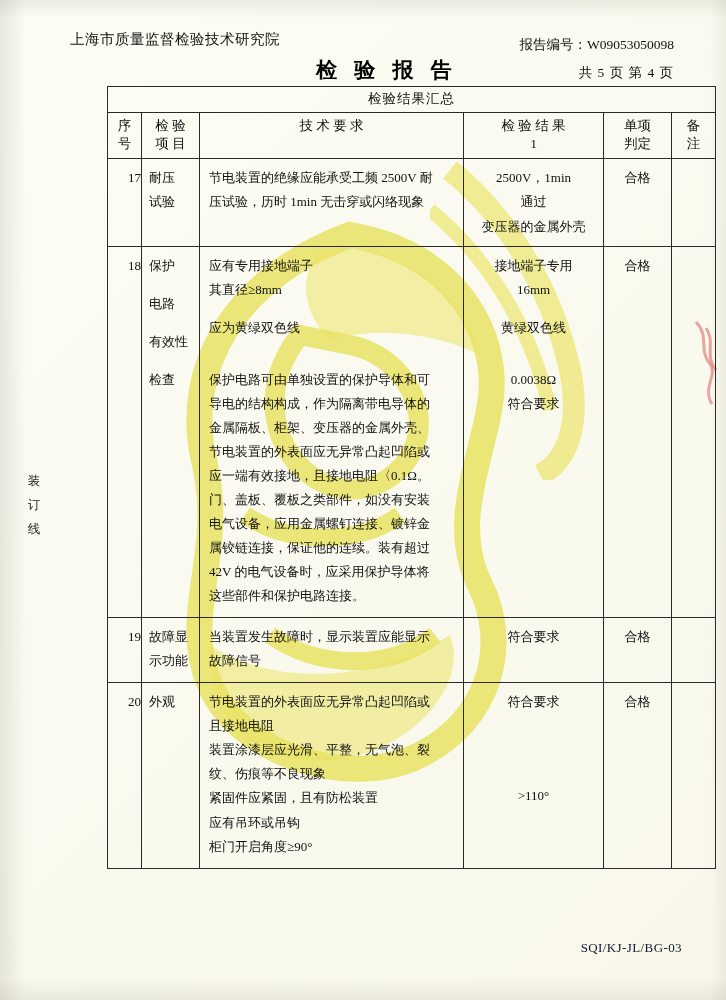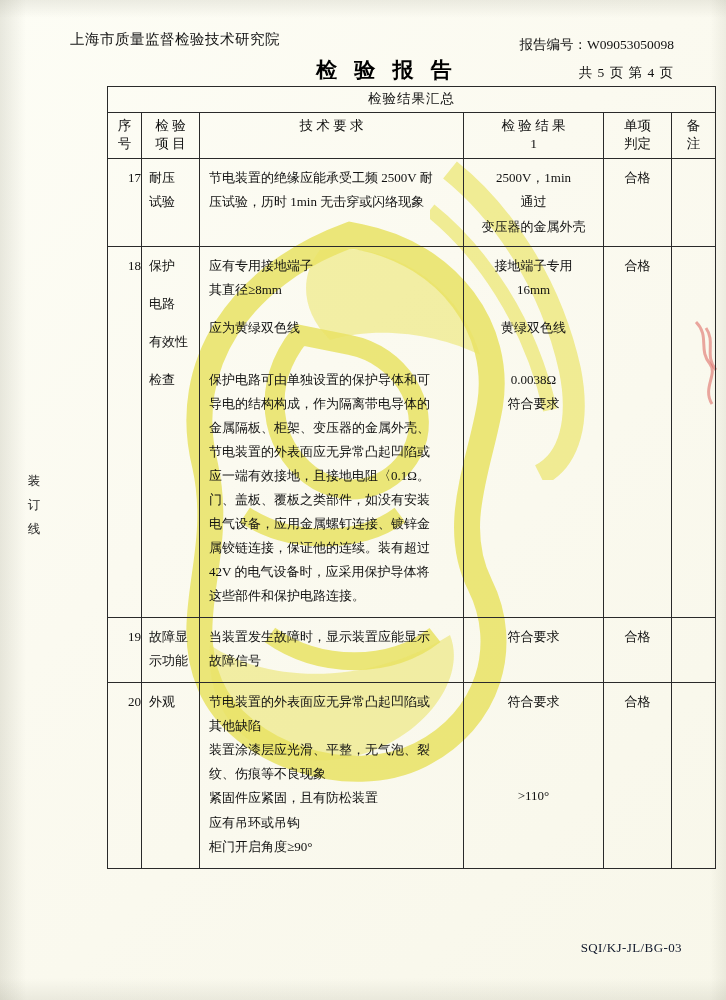--- a/index.html
+++ b/index.html
@@ -366,21 +366,21 @@
           <td class="cell pad-remark"></td>
         </tr>
 
         <tr>
           <td class="cell pad-no">20</td>
           <td class="cell pad-item">
             <span class="line">外观</span>
           </td>
           <td class="cell pad-req">
             <span class="line">节电装置的外表面应无异常凸起凹陷或</span>
-            <span class="line">其他缺陷</span>
+            <span class="line">且接地电阻</span>
             <span class="line">装置涂漆层应光滑、平整，无气泡、裂</span>
             <span class="line">纹、伤痕等不良现象</span>
             <span class="line">紧固件应紧固，且有防松装置</span>
             <span class="line">应有吊环或吊钩</span>
             <span class="line">柜门开启角度≥90°</span>
           </td>
           <td class="cell pad-result">
             <span class="result-line">符合要求</span>
             <span class="spacer-line"></span>
             <span class="spacer-line"></span>

